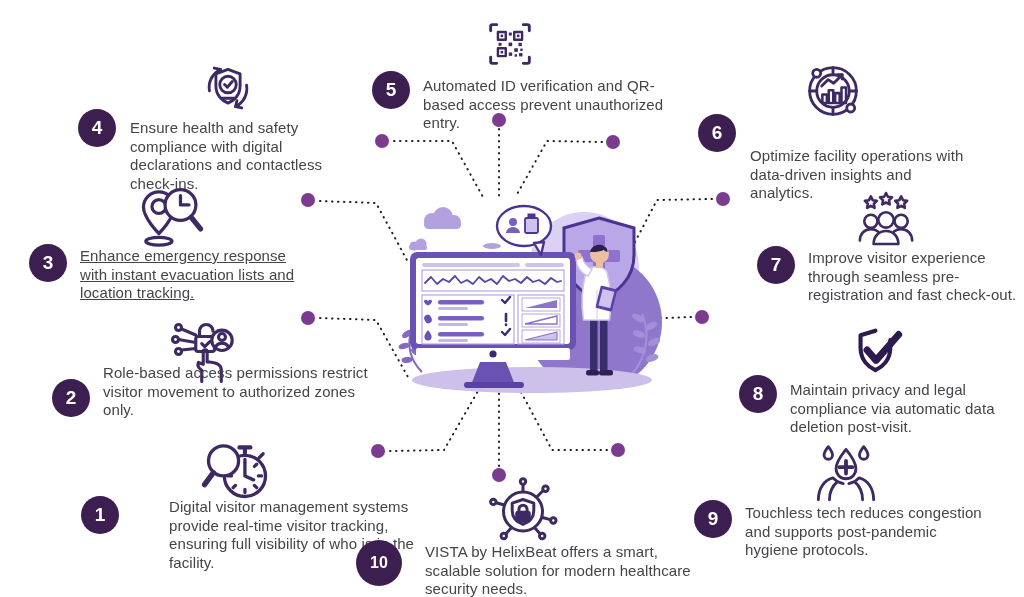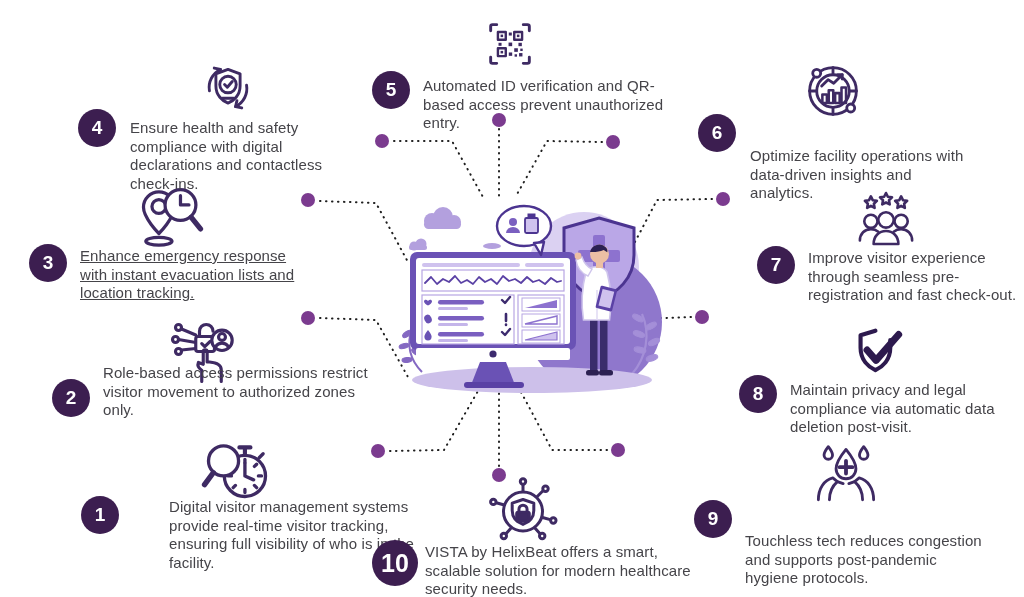--- a/index.html
+++ b/index.html
@@ -62,24 +62,24 @@
   .icon-7{left:853px;top:189px;width:66px;height:66px;}
   .num-7{left:757px;top:246px;}
   .txt-7{left:808px;top:249px;width:220px;}
   
   .icon-8{left:847px;top:321px;width:62px;height:62px;}
   .num-8{left:739px;top:375px;}
   .txt-8{left:790px;top:381px;width:242px;}
   
   .icon-9{left:812px;top:436px;width:68px;height:68px;}
   .num-9{left:694px;top:500px;}
-  .txt-9{left:745px;top:504px;width:244px;margin-top:28px;}
+  .txt-9{left:745px;top:504px;width:244px;}
   
   .icon-10{left:487px;top:474px;width:72px;height:72px;}
-  .num-10{left:372px;top:540px;width:46px;height:46px;font-size:25px;}
+  .num-10{left:356px;top:540px;width:46px;height:46px;font-size:16px;}
   .txt-10{left:425px;top:543px;width:268px;}
 </style>
 </head>
 <body>
 
 <div class="canvas">
 
   
   <svg class="connectors" viewBox="0 0 1024 597">
     <g stroke="var(--line)" stroke-width="2" fill="none" stroke-dasharray="0.5 5.5" stroke-linecap="round">

